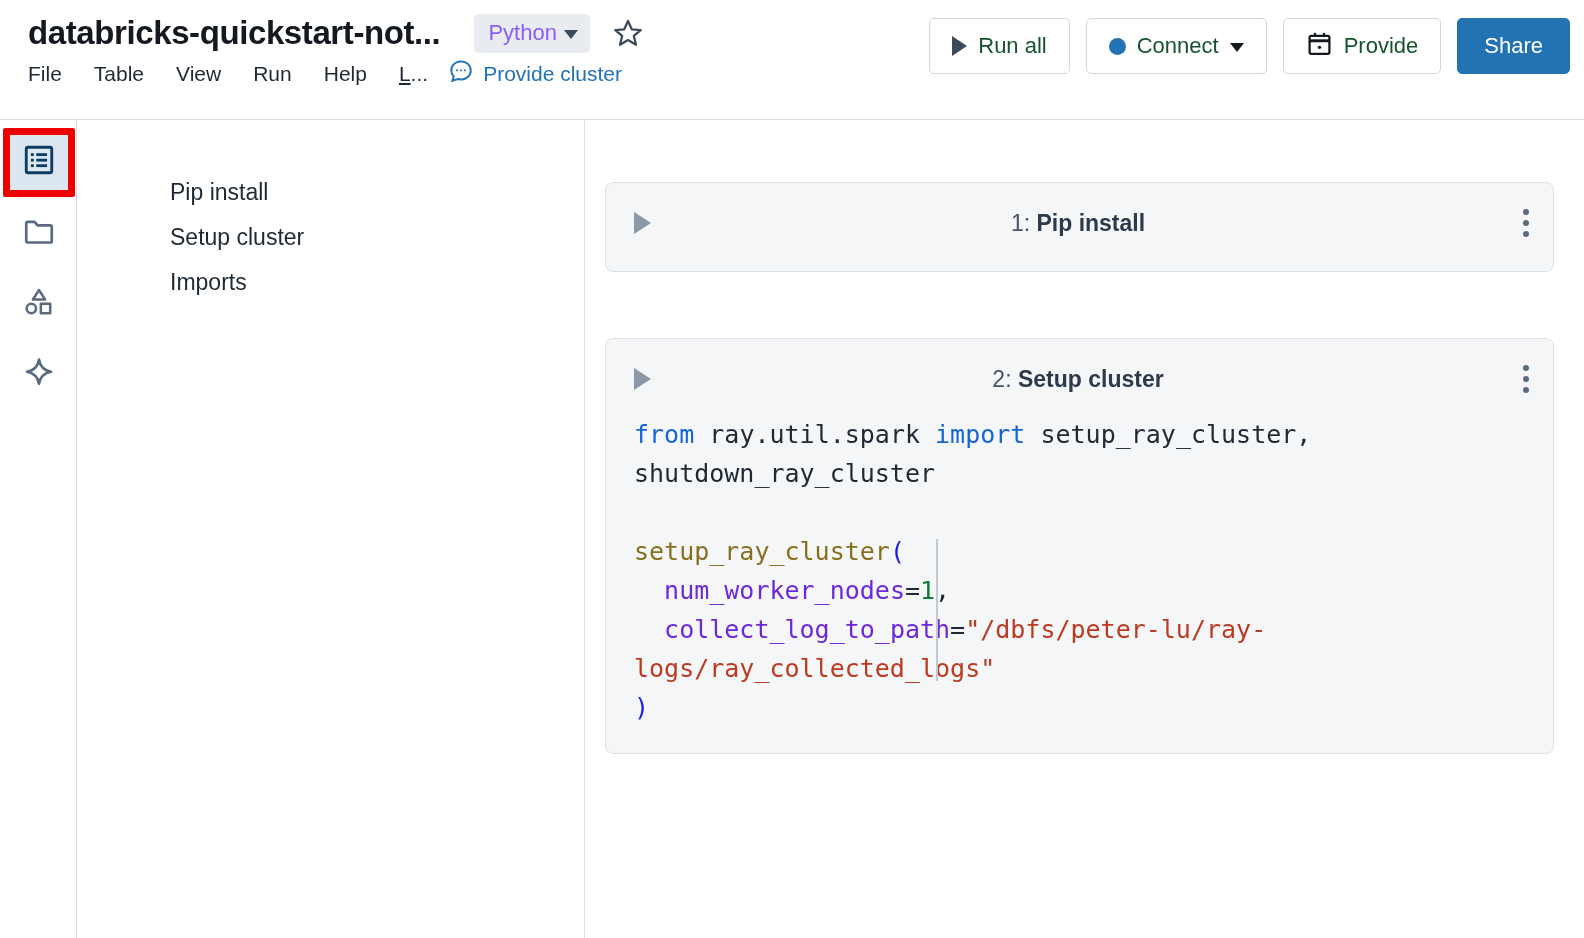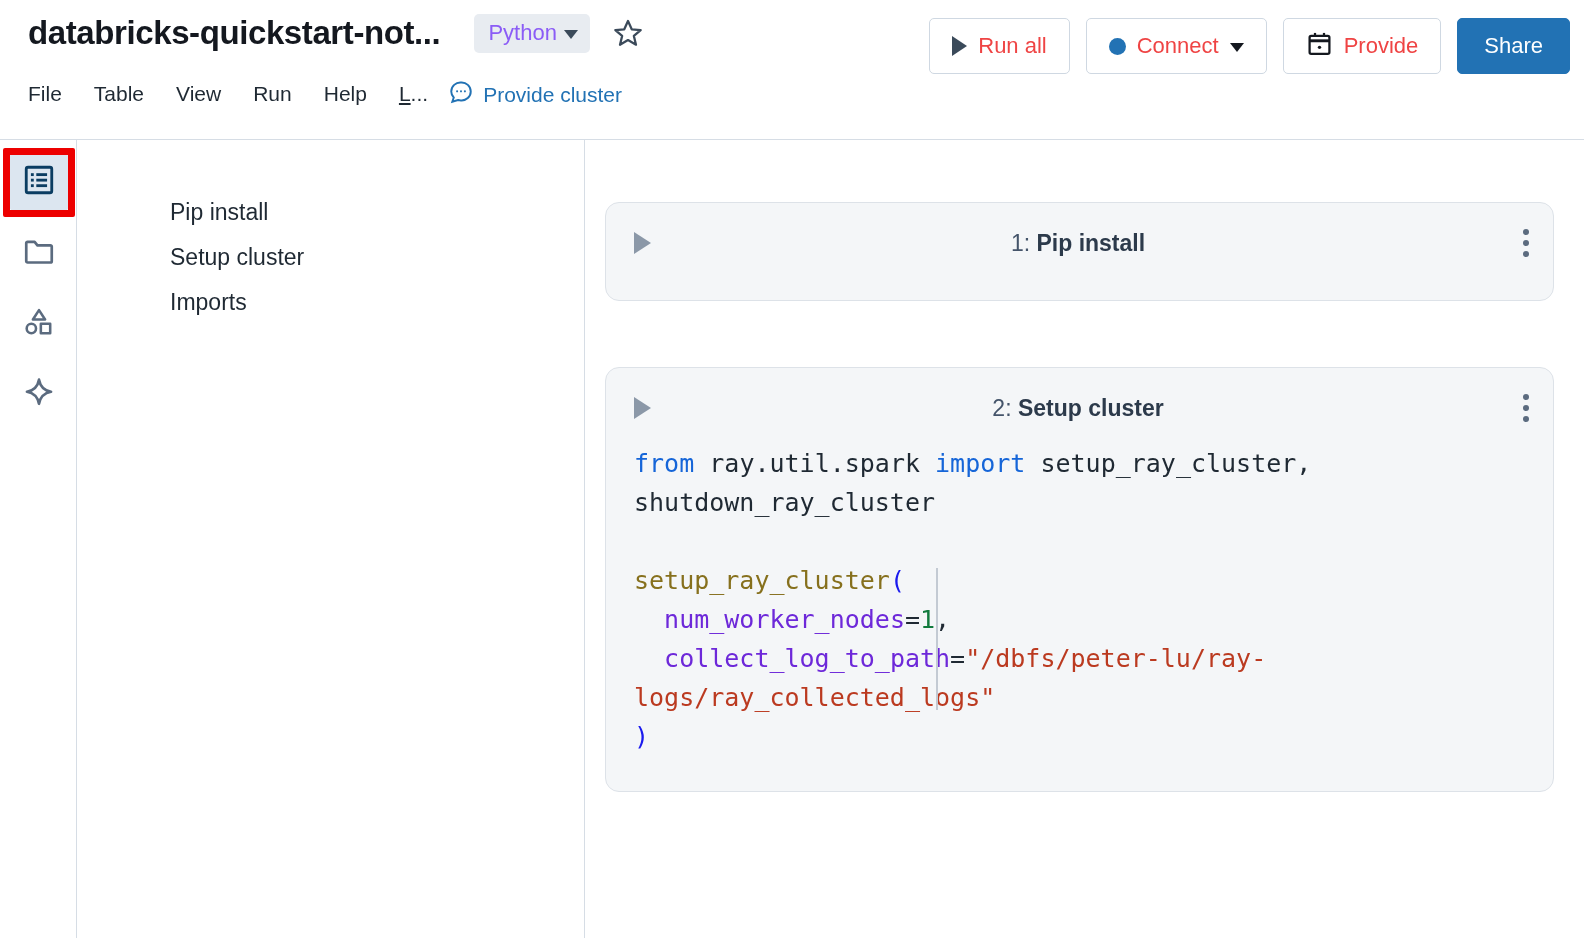--- a/index.html
+++ b/index.html
@@ -6,21 +6,21 @@
   html, body {
     width: 1584px; height: 938px;
     background: #ffffff;
     font-family: "Liberation Sans", sans-serif;
     overflow: hidden;
   }
 
   
   .header {
     position: relative;
-    height: 140px;
+    height: 120px;
     background: #ffffff;
     border-bottom: 1px solid #d6dde5;
   }
   .title-row {
     display: flex;
     align-items: center;
     padding: 8px 0 0 28px;
     height: 58px;
   }
   .nb-title {
@@ -45,21 +45,21 @@
     width: 0; height: 0;
     border-left: 7px solid transparent;
     border-right: 7px solid transparent;
     border-top: 9px solid #3b4a5a;
     margin-top: 3px;
   }
   .star-btn { margin-left: 22px; cursor: pointer; line-height: 0; }
 
   .menu-row {
     display: flex;
-    align-items: flex-end;
+    align-items: flex-start;
     padding-left: 28px;
     height: 52px;
     gap: 0;
   }
   .menu-item {
     font-size: 21px;
     color: #1f2933;
     padding: 4px 16px;
     cursor: pointer;
     white-space: nowrap;
@@ -95,21 +95,21 @@
   .tbtn {
     display: inline-flex;
     align-items: center;
     gap: 11px;
     height: 56px;
     padding: 0 22px;
     border: 1px solid #cfd8e2;
     border-radius: 5px;
     background: #ffffff;
     font-size: 22px;
-    color: #ef4444;
+    color: #14532d;
     cursor: pointer;
     white-space: nowrap;
   }
   .tbtn.primary {
     background: #2272b4;
     border-color: #2272b4;
     color: #ffffff;
     font-weight: 500;
     padding: 0 26px;
     justify-content: center;
@@ -202,23 +202,23 @@
 
   
   .nb {
     flex: 1;
     padding: 62px 30px 0 20px;
     overflow: hidden;
   }
   .cell {
     background: #f4f6f8;
     border: 1px solid #dde2e8;
-    border-radius: 14px;
+    border-radius: 8px;
     margin-bottom: 66px;
-    padding: 18px 0 35px 0;
+    padding: 18px 0 26px 0;
     position: relative;
   }
   .cell-head {
     display: flex;
     align-items: center;
     height: 44px;
     padding: 0 20px 0 28px;
   }
   .run-tri {
     width: 0; height: 0;

